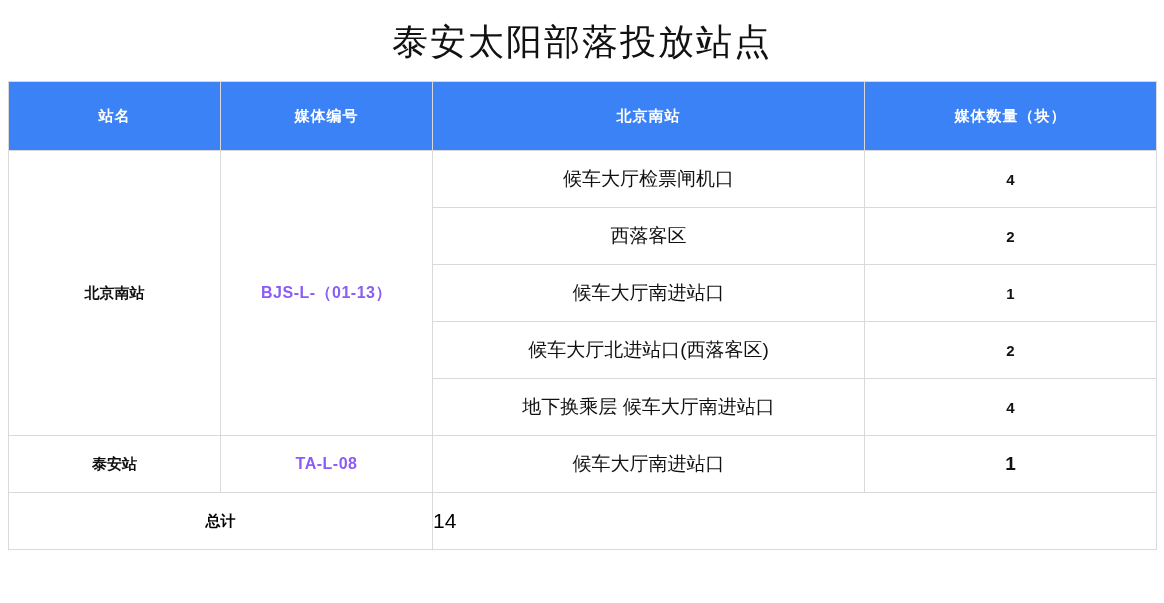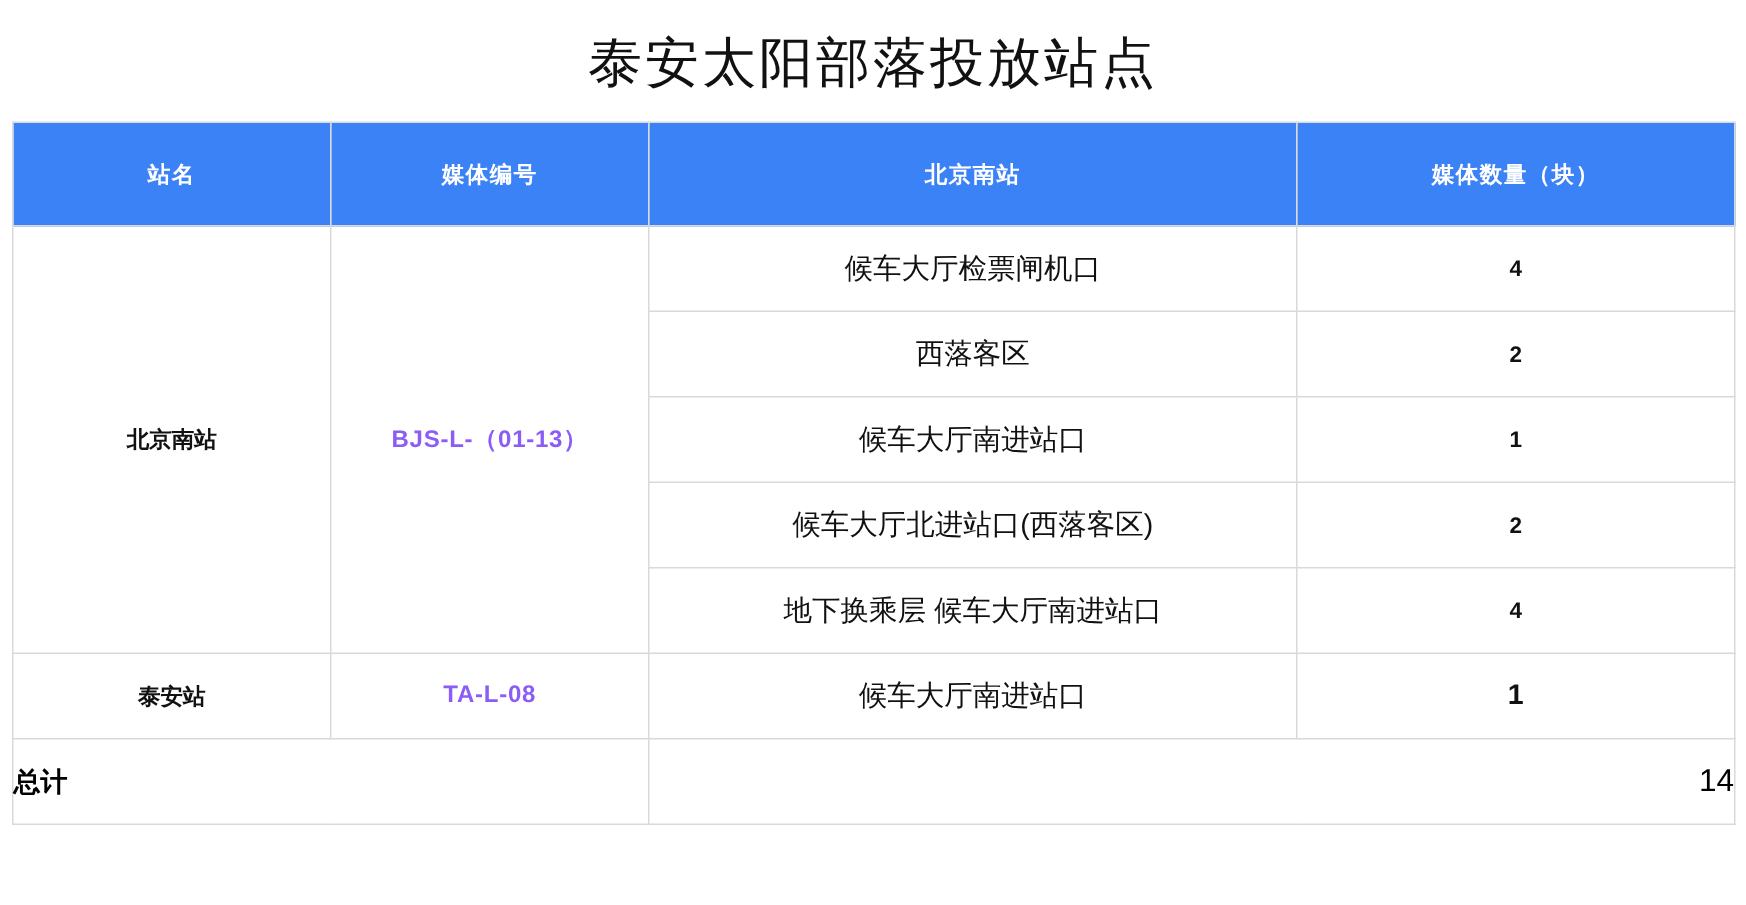--- a/index.html
+++ b/index.html
@@ -79,30 +79,30 @@
     color: #111;
   }
   td.count-cell {
     font-size: 15px;
     font-weight: bold;
     color: #111;
   }
   tr.taian td.pos-cell { font-size: 19px; }
   tr.taian td.count-cell { font-size: 19px; font-weight: bold; }
   tr.total td.total-label {
-    font-size: 18px;
+    font-size: 15px;
     font-weight: bold;
-    text-align: left;
+    text-align: center;
     vertical-align: middle;
     height: 56px;
   }
   tr.total td.total-value {
     font-size: 21px;
     font-weight: 400;
-    text-align: right;
+    text-align: left;
     vertical-align: middle;
     height: 56px;
   }
 </style>
 </head>
 <body>
 
 <div class="page">
 
   <div class="doc-title">泰安太阳部落投放站点</div>

